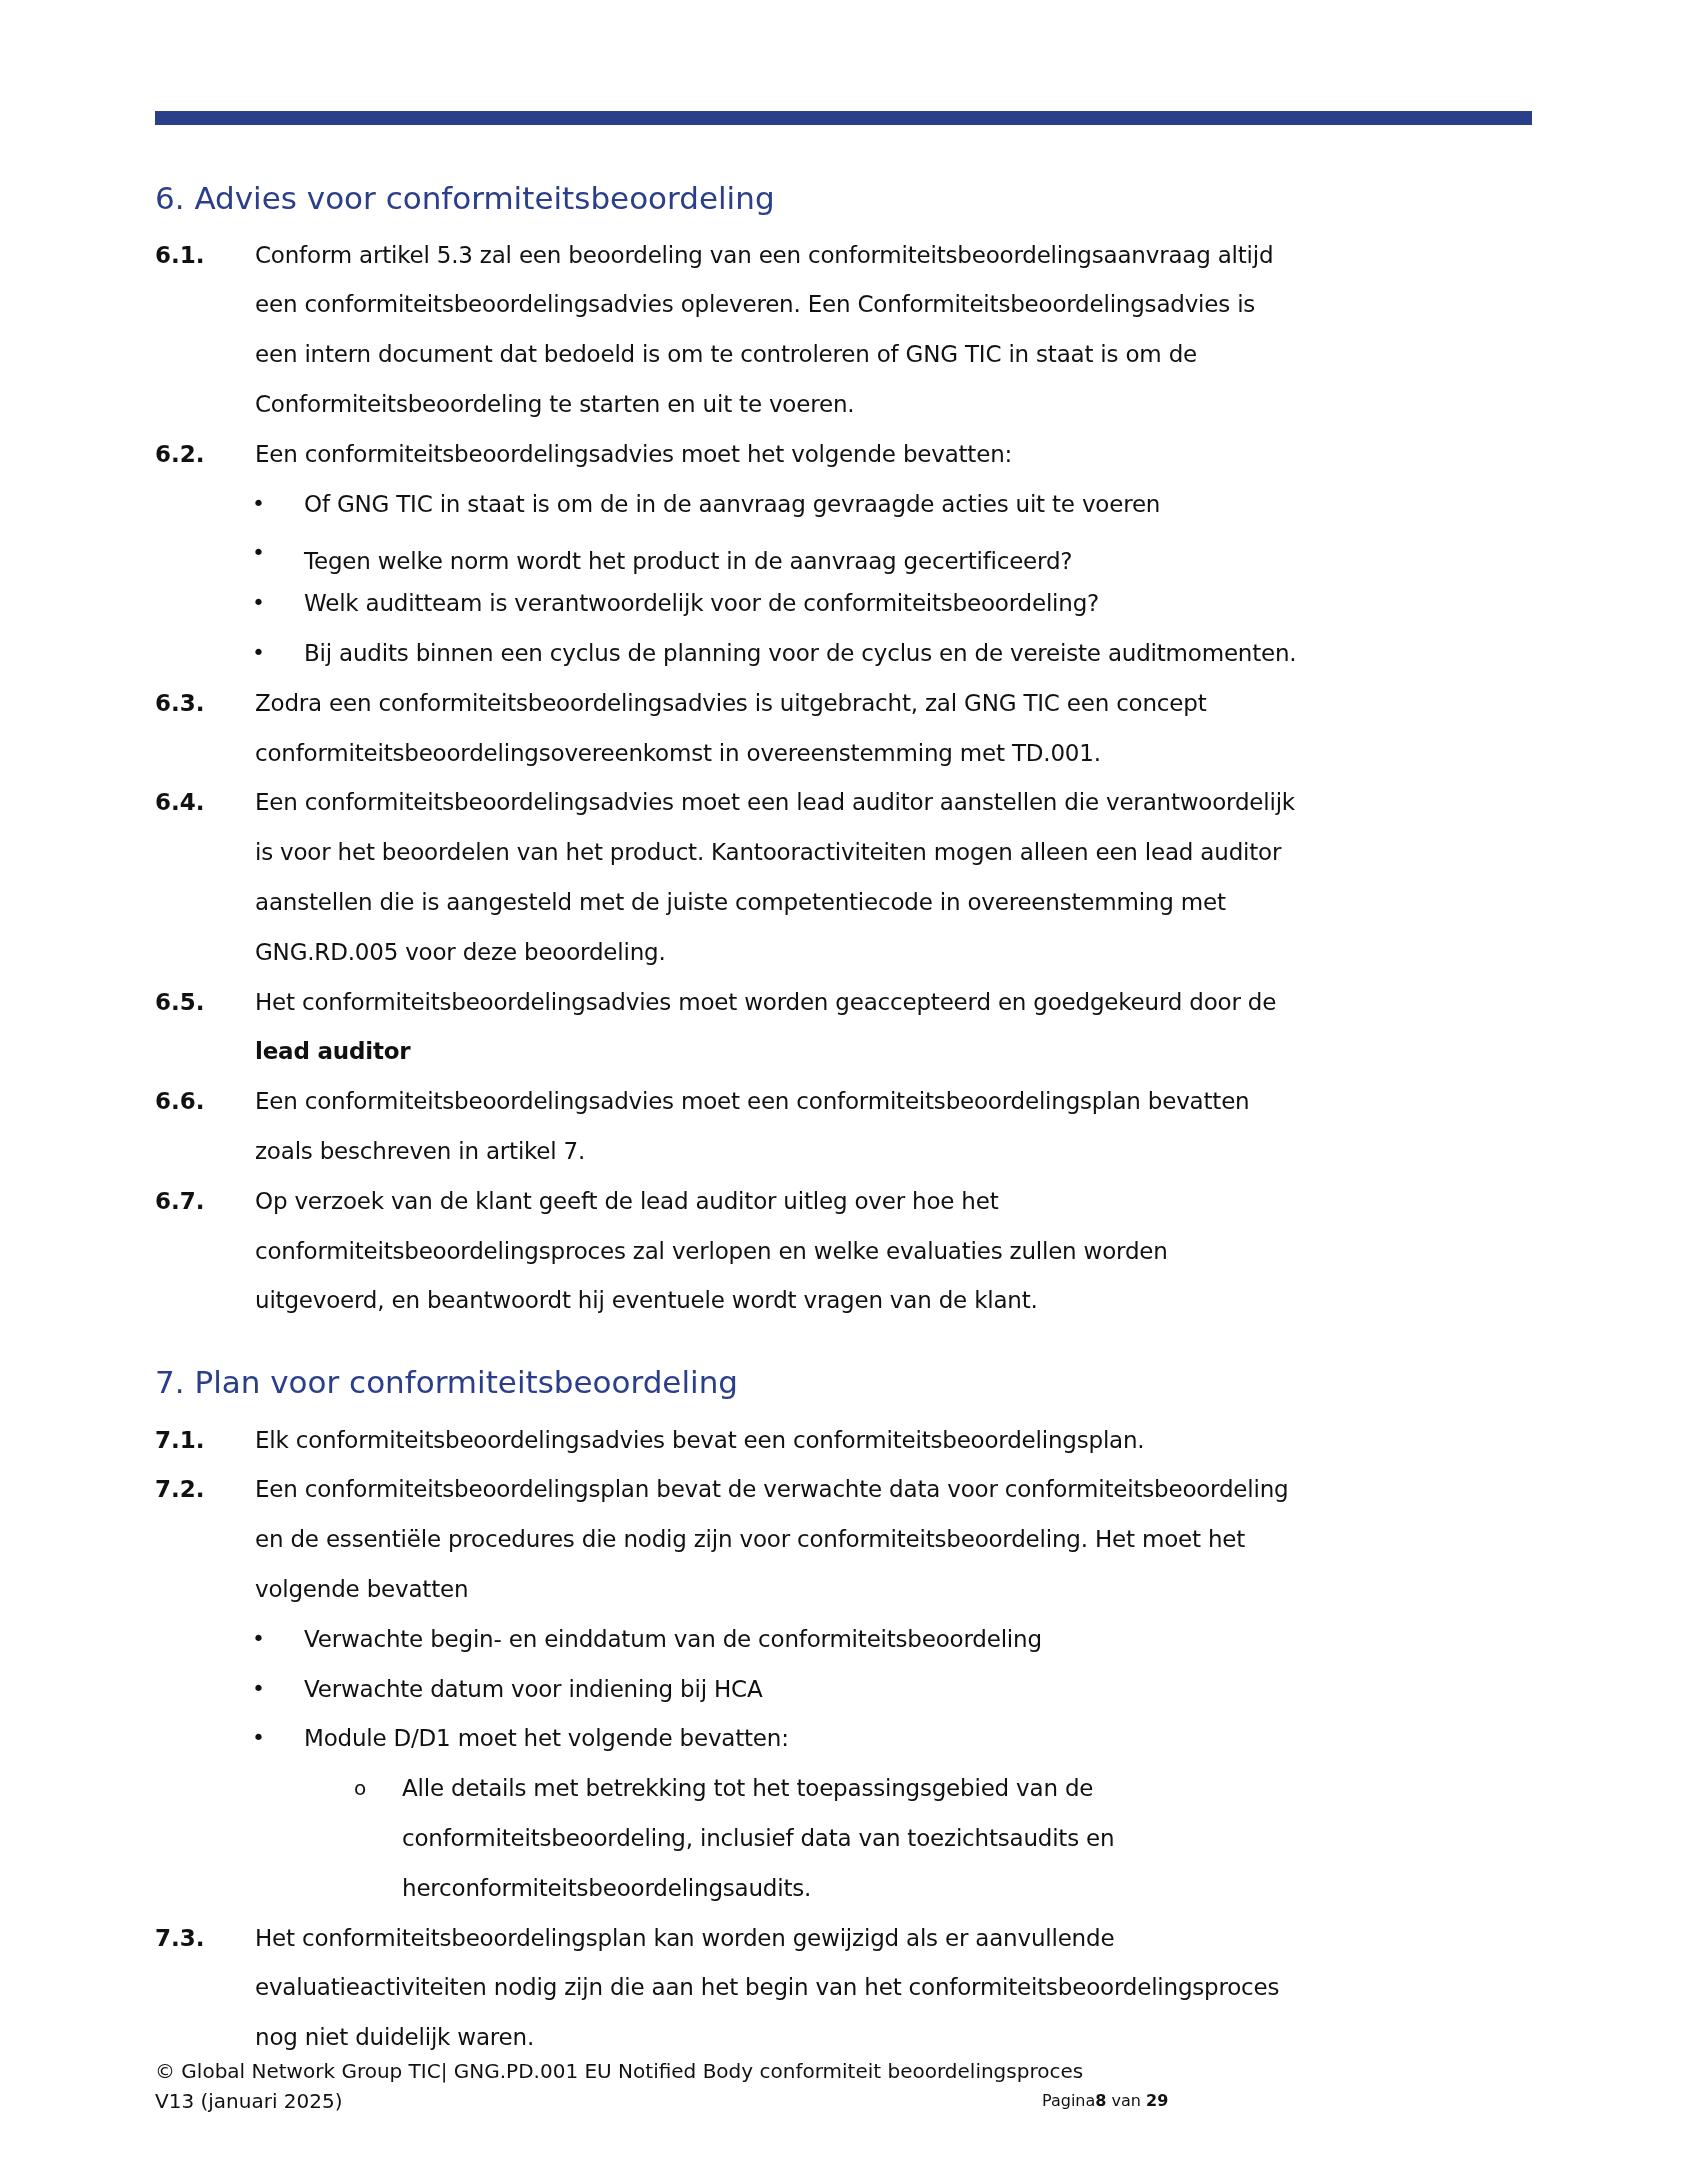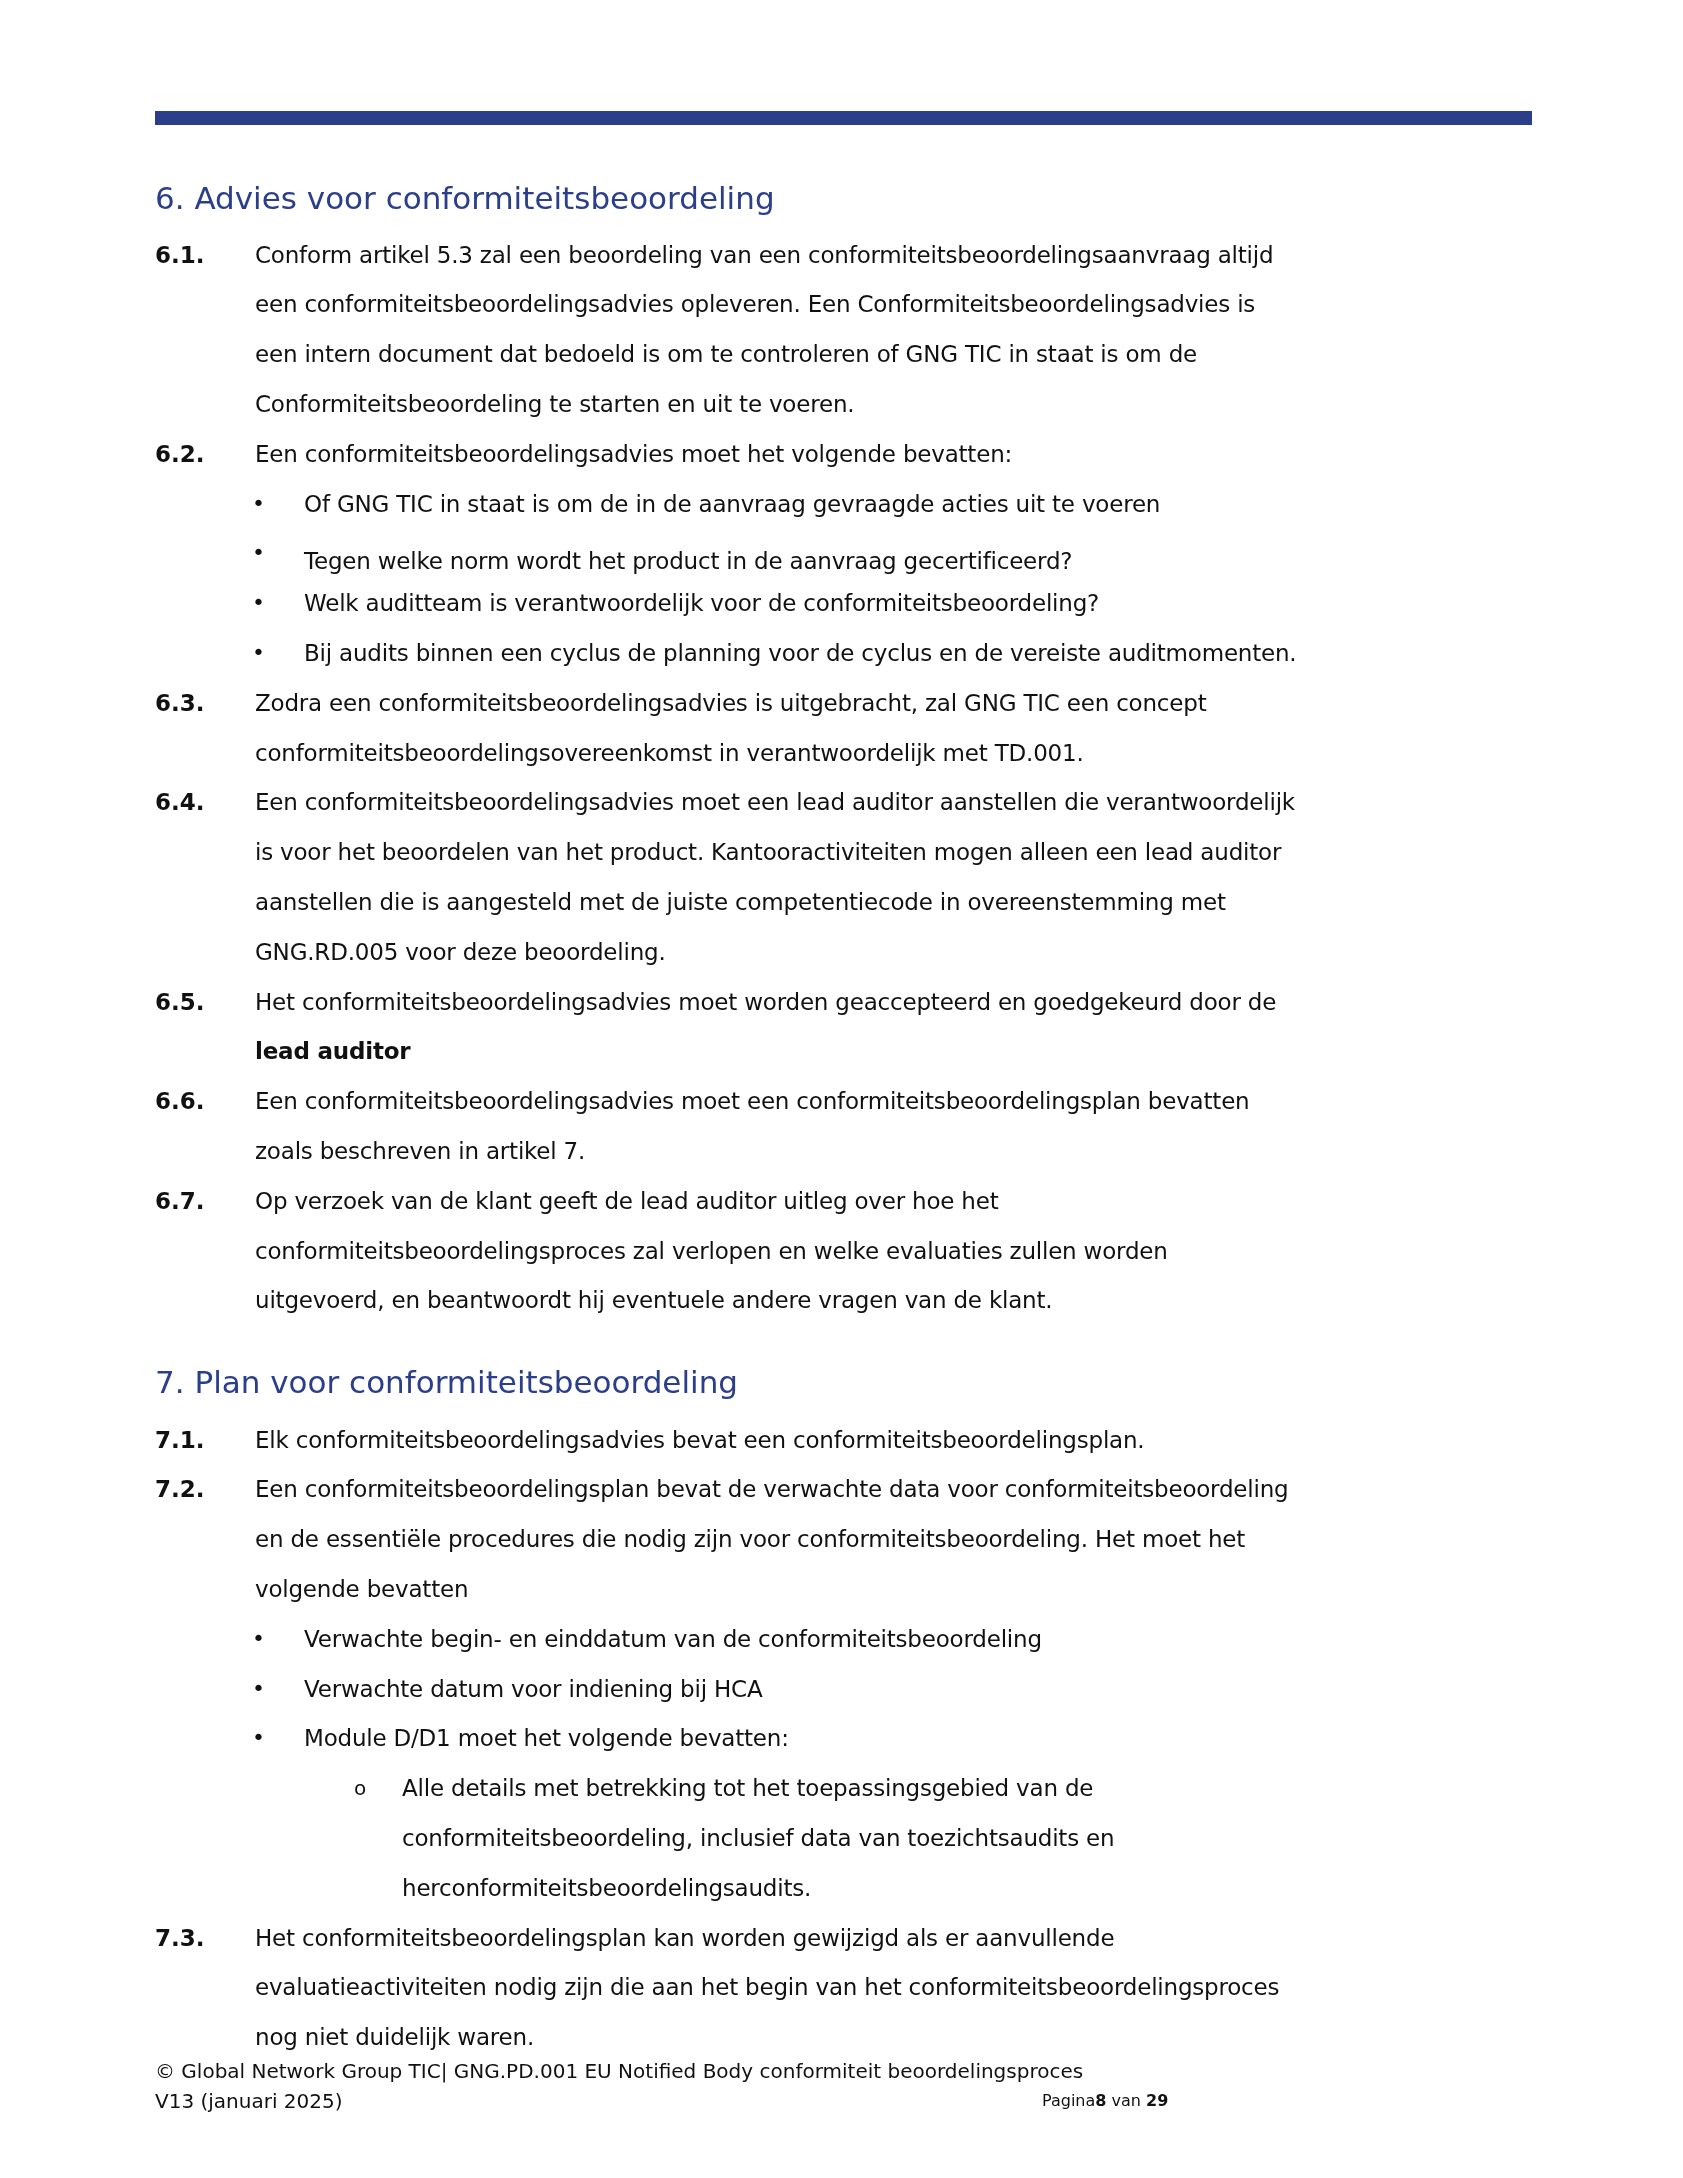--- a/index.html
+++ b/index.html
@@ -32,36 +32,36 @@
     <div class="bullet" style="top: 489px;">•</div>
     <div class="line" style="top: 489px; left: 304px;">Of GNG TIC in staat is om de in de aanvraag gevraagde acties uit te voeren</div>
     <div class="bullet" style="top: 538px;">•</div>
     <div class="line" style="top: 538px; left: 304px; margin-top: 8px;">Tegen welke norm wordt het product in de aanvraag gecertificeerd?</div>
     <div class="bullet" style="top: 588px;">•</div>
     <div class="line" style="top: 588px; left: 304px;">Welk auditteam is verantwoordelijk voor de conformiteitsbeoordeling?</div>
     <div class="bullet" style="top: 638px;">•</div>
     <div class="line" style="top: 638px; left: 304px;">Bij audits binnen een cyclus de planning voor de cyclus en de vereiste auditmomenten.</div>
     <div class="num" style="top: 688px;">6.3.</div>
     <div class="line" style="top: 688px; left: 255px;">Zodra een conformiteitsbeoordelingsadvies is uitgebracht, zal GNG TIC een concept</div>
-    <div class="line" style="top: 738px; left: 255px;">conformiteitsbeoordelingsovereenkomst in verantwoordelijk met TD.001.</div>
+    <div class="line" style="top: 738px; left: 255px;">conformiteitsbeoordelingsovereenkomst in overeenstemming met TD.001.</div>
     <div class="num" style="top: 787px;">6.4.</div>
     <div class="line" style="top: 787px; left: 255px;">Een conformiteitsbeoordelingsadvies moet een lead auditor aanstellen die verantwoordelijk</div>
     <div class="line" style="top: 837px; left: 255px;">is voor het beoordelen van het product. Kantooractiviteiten mogen alleen een lead auditor</div>
     <div class="line" style="top: 887px; left: 255px;">aanstellen die is aangesteld met de juiste competentiecode in overeenstemming met</div>
     <div class="line" style="top: 937px; left: 255px;">GNG.RD.005 voor deze beoordeling.</div>
     <div class="num" style="top: 987px;">6.5.</div>
     <div class="line" style="top: 987px; left: 255px;">Het conformiteitsbeoordelingsadvies moet worden geaccepteerd en goedgekeurd door de</div>
     <div class="line" style="top: 1036px; left: 255px; font-weight: bold;">lead auditor</div>
     <div class="num" style="top: 1086px;">6.6.</div>
     <div class="line" style="top: 1086px; left: 255px;">Een conformiteitsbeoordelingsadvies moet een conformiteitsbeoordelingsplan bevatten</div>
     <div class="line" style="top: 1136px; left: 255px;">zoals beschreven in artikel 7.</div>
     <div class="num" style="top: 1186px;">6.7.</div>
     <div class="line" style="top: 1186px; left: 255px;">Op verzoek van de klant geeft de lead auditor uitleg over hoe het</div>
     <div class="line" style="top: 1236px; left: 255px;">conformiteitsbeoordelingsproces zal verlopen en welke evaluaties zullen worden</div>
-    <div class="line" style="top: 1285px; left: 255px;">uitgevoerd, en beantwoordt hij eventuele andere vragen van de klant.</div>
+    <div class="line" style="top: 1285px; left: 255px;">uitgevoerd, en beantwoordt hij eventuele wordt vragen van de klant.</div>
     <h2 class="h" style="top: 1362px;">7. Plan voor conformiteitsbeoordeling</h2>
     <div class="num" style="top: 1425px;">7.1.</div>
     <div class="line" style="top: 1425px; left: 255px;">Elk conformiteitsbeoordelingsadvies bevat een conformiteitsbeoordelingsplan.</div>
     <div class="num" style="top: 1474px;">7.2.</div>
     <div class="line" style="top: 1474px; left: 255px;">Een conformiteitsbeoordelingsplan bevat de verwachte data voor conformiteitsbeoordeling</div>
     <div class="line" style="top: 1524px; left: 255px;">en de essentiële procedures die nodig zijn voor conformiteitsbeoordeling. Het moet het</div>
     <div class="line" style="top: 1574px; left: 255px;">volgende bevatten</div>
     <div class="bullet" style="top: 1624px;">•</div>
     <div class="line" style="top: 1624px; left: 304px;">Verwachte begin- en einddatum van de conformiteitsbeoordeling</div>
     <div class="bullet" style="top: 1674px;">•</div>

